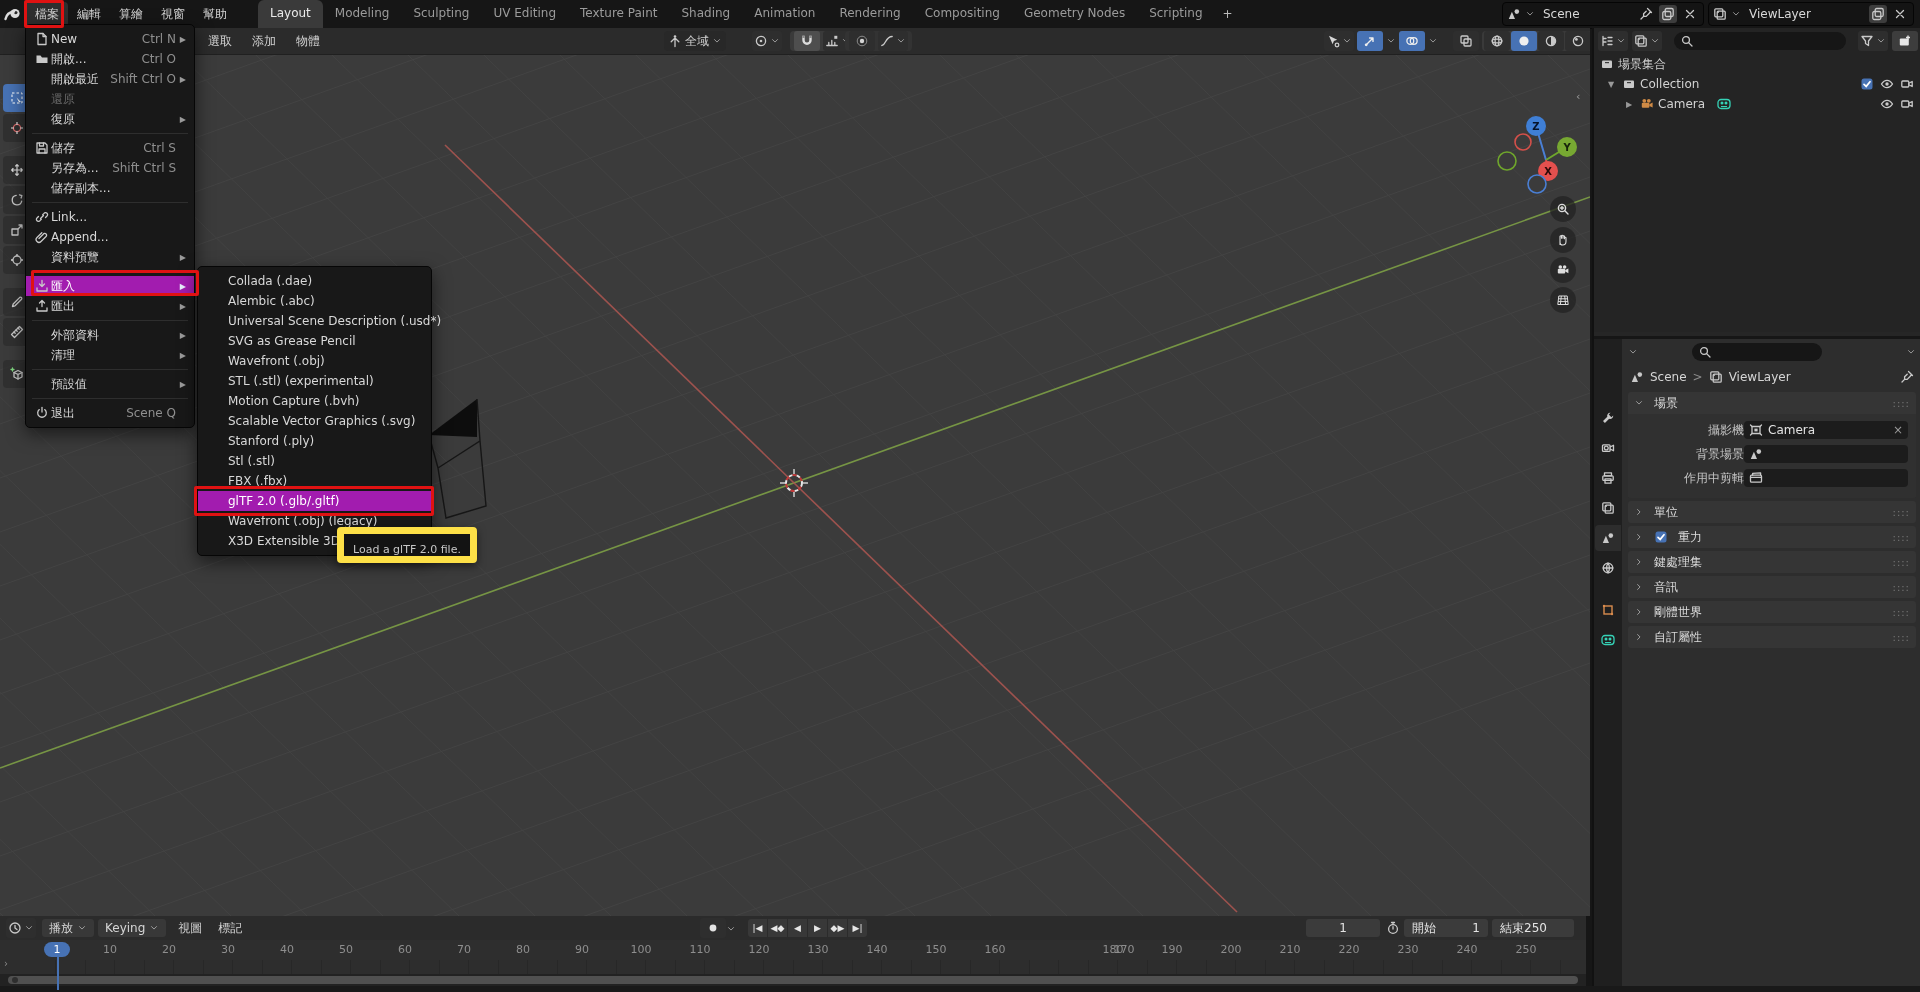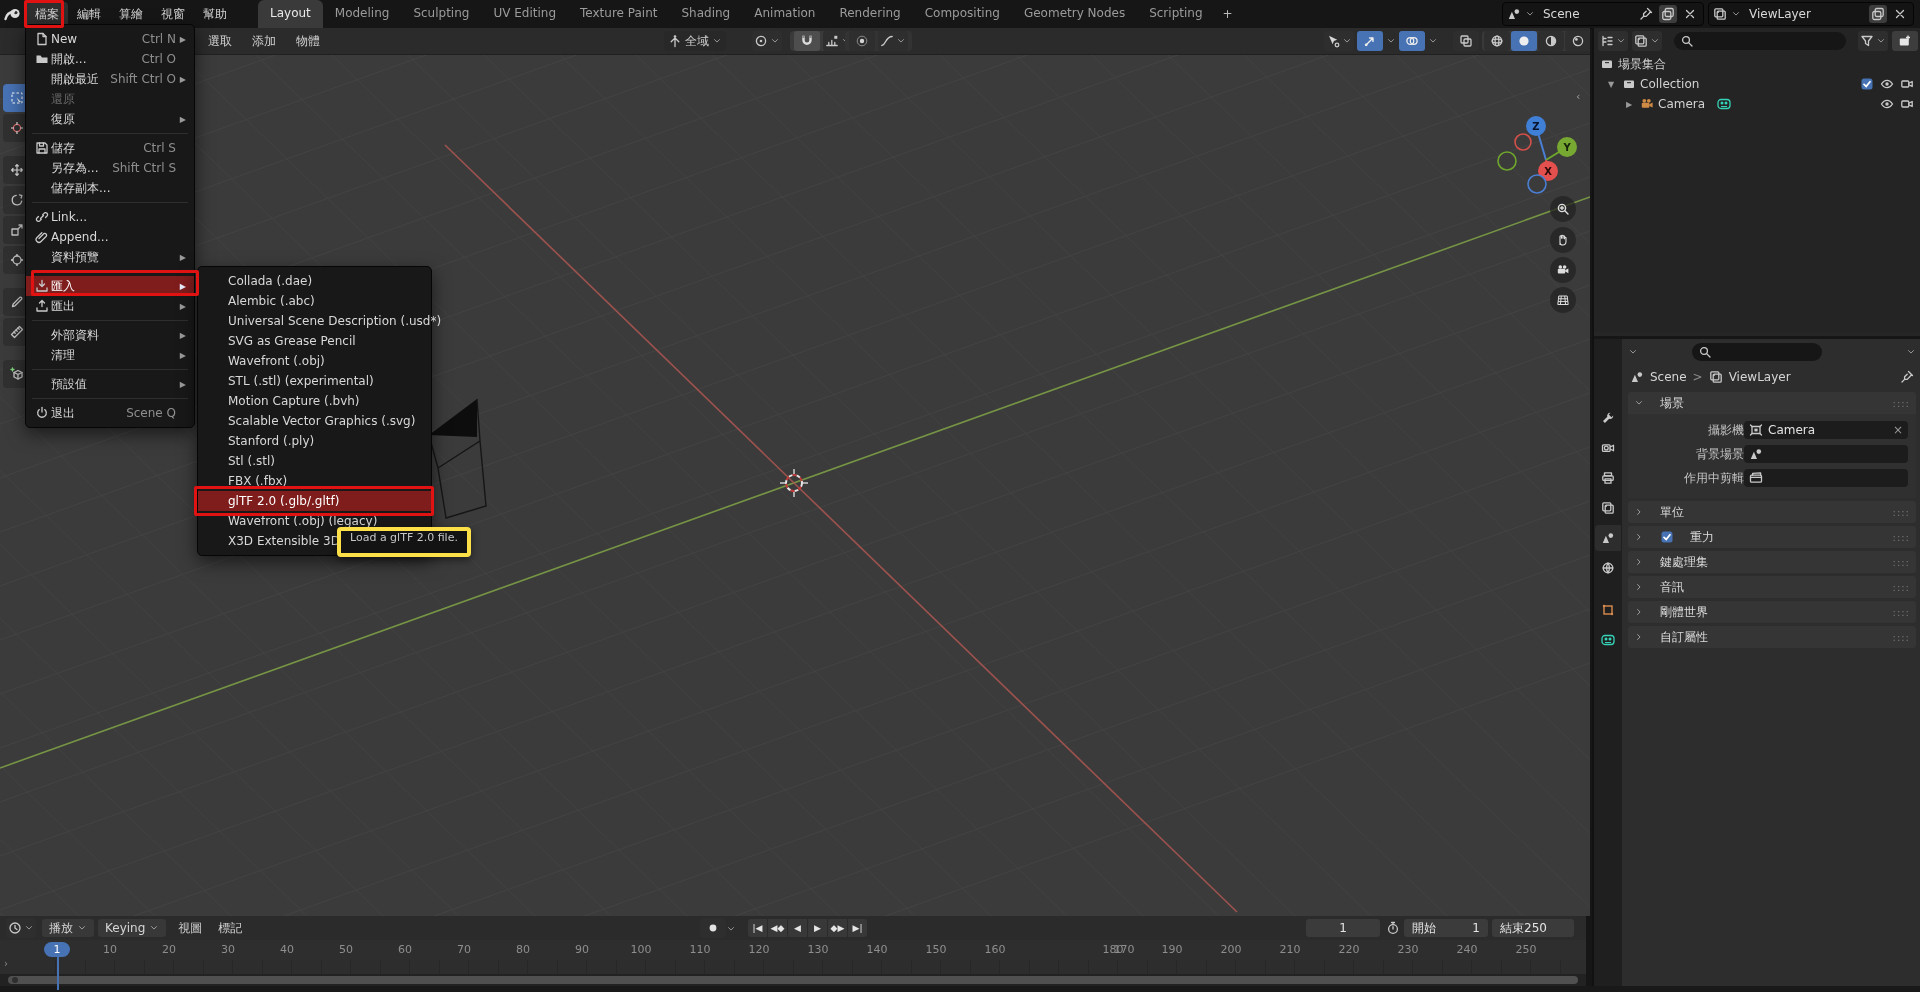--- a/index.html
+++ b/index.html
@@ -55,21 +55,21 @@
 
   #properties{position:absolute;left:0;top:308px;width:100%;height:650px;background:#2d2d2d;border-top:3px solid #161616;}
   #prop-tabs{position:absolute;left:0;top:66px;width:28px;display:flex;flex-direction:column;gap:4px;align-items:center;}
   #prop-tabcol{position:absolute;left:0;top:0;width:28px;height:650px;background:#1f1f1f;}
   .ptab{width:26px;height:26px;display:flex;align-items:center;justify-content:center;border-radius:4px 0 0 4px;}
   .ptab.active{background:#2d2d2d;}
   #prop-body{position:absolute;left:28px;top:0;width:300px;height:650px;}
   #prop-search-row{height:26px;display:flex;align-items:center;padding:0 6px;gap:6px;}
   #prop-bread{height:24px;display:flex;align-items:center;gap:6px;padding:0 8px;color:#d6d6d6;}
   .panel{margin:3px 6px 0;background:#353535;border-radius:3px;}
-  .panel-h{height:22px;display:flex;align-items:center;gap:16px;padding:0 6px;color:#dcdcdc;}
+  .panel-h{height:22px;display:flex;align-items:center;gap:10px;padding:0 6px;color:#dcdcdc;}
   .panel-h .dots{margin-left:auto;color:#777;letter-spacing:1px;font-size:10px;}
   .panel-c{background:#303030;border-radius:0 0 3px 3px;padding:4px 8px 8px;}
   .frow{display:flex;align-items:center;height:24px;}
   .flabel{width:108px;text-align:right;color:#c3c3c3;flex:0 0 auto;}
   .ffield{flex:1;height:18px;background:#1c1c1c;border-radius:4px;display:flex;align-items:center;gap:5px;padding:0 5px;color:#e2e2e2;}
   .ffield .x{margin-left:auto;color:#999;}
 
   
   #timeline{left:0;top:916px;width:1586px;height:70px;background:#2b2b2b;}
   #tl-header{position:absolute;left:0;top:0;width:100%;height:24px;display:flex;align-items:center;background:#2b2b2b;}
@@ -87,26 +87,26 @@
   .numfield{height:18px;background:#3b3b3b;border-radius:3px;display:flex;align-items:center;padding:0 8px;color:#e4e4e4;}
 
   #statusbar{left:0;top:986px;width:1920px;height:6px;background:#191919;}
 
   
   .menu-panel{position:absolute;background:#181818;border:1px solid #060606;border-radius:5px;box-shadow:0 6px 18px rgba(0,0,0,.55);padding:4px 0;z-index:50;}
   .mitem{height:20px;display:flex;align-items:center;gap:2px;padding:0 8px 0 8px;color:#d8d8d8;}
   .mitem .lbl{flex:1;white-space:nowrap;}
   .mitem .sc{color:#8f8f8f;white-space:nowrap;}
   .mitem .arr{width:8px;color:#9a9a9a;font-size:8px;text-align:right;}
-  .mitem.hl{background:#7f1d1d;color:#fff;}
+  .mitem.hl{background:#a21caf;color:#fff;}
   .mitem.hl .sc,.mitem.hl .arr{color:#e8eefc;}
   .mitem.dis{color:#696969;}
   .msep{height:1px;background:#2e2e2e;margin:4px 6px;}
   .micon{width:15px;display:flex;justify-content:center;}
-  #tooltip{position:absolute;left:337px;top:527px;height:22px;background:#131313;border:4px solid #fde047;border-radius:4px;display:flex;align-items:flex-start;padding:0 9px;color:#c6c6c6;font-size:11px;z-index:70;box-shadow:0 3px 8px rgba(0,0,0,.5);}
+  #tooltip{position:absolute;left:337px;top:527px;height:22px;background:#131313;border:7px solid #fde047;border-radius:4px;display:flex;align-items:flex-end;padding:0 9px;color:#c6c6c6;font-size:11px;z-index:70;box-shadow:0 3px 8px rgba(0,0,0,.5);}
   .annot{position:absolute;border:3px solid #e01212;border-radius:2px;z-index:90;pointer-events:none;}
 </style>
 </head>
 <body>
 
 <div id="app">
 
   <div id="topbar" class="abs">
     <div id="logo">
         <svg width="18" height="16" viewBox="0 0 18 16">

